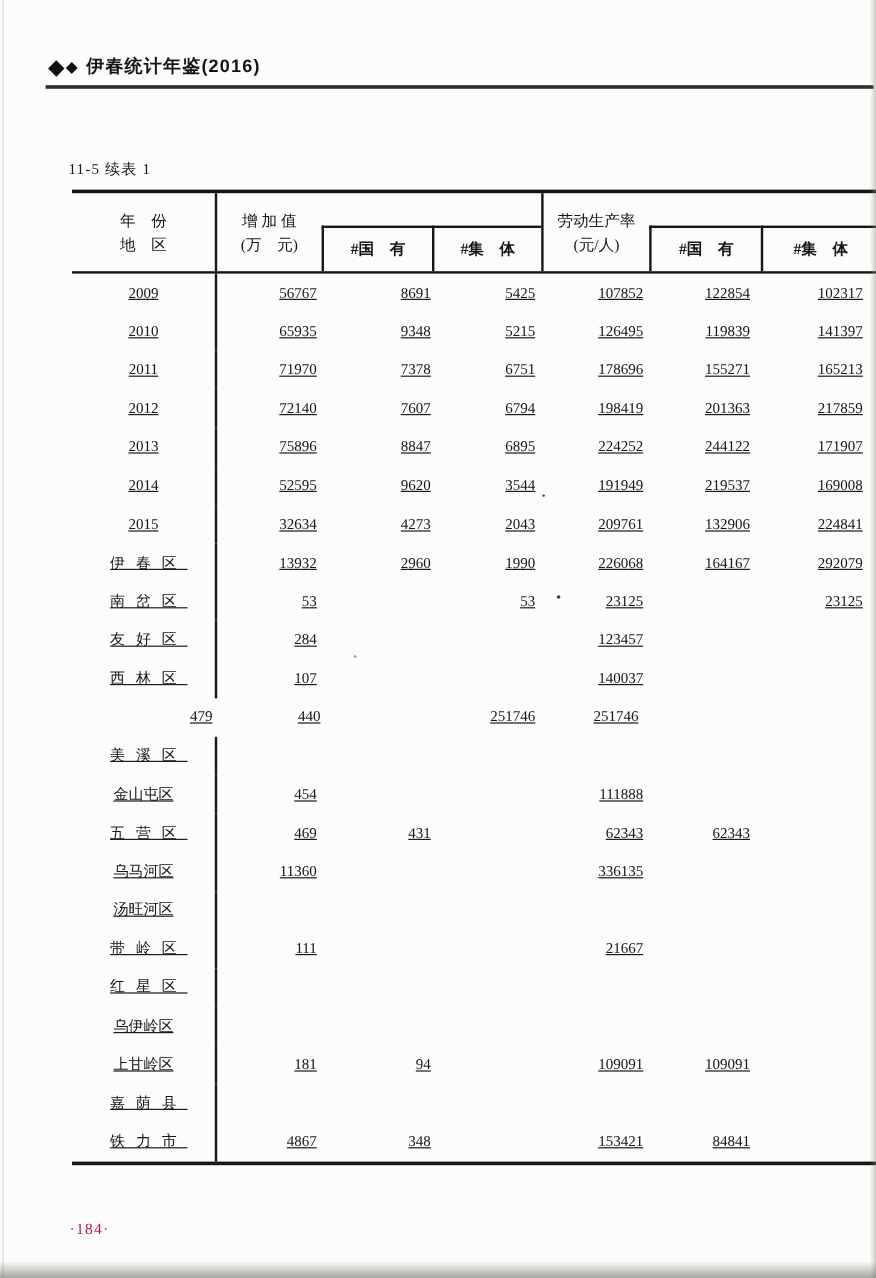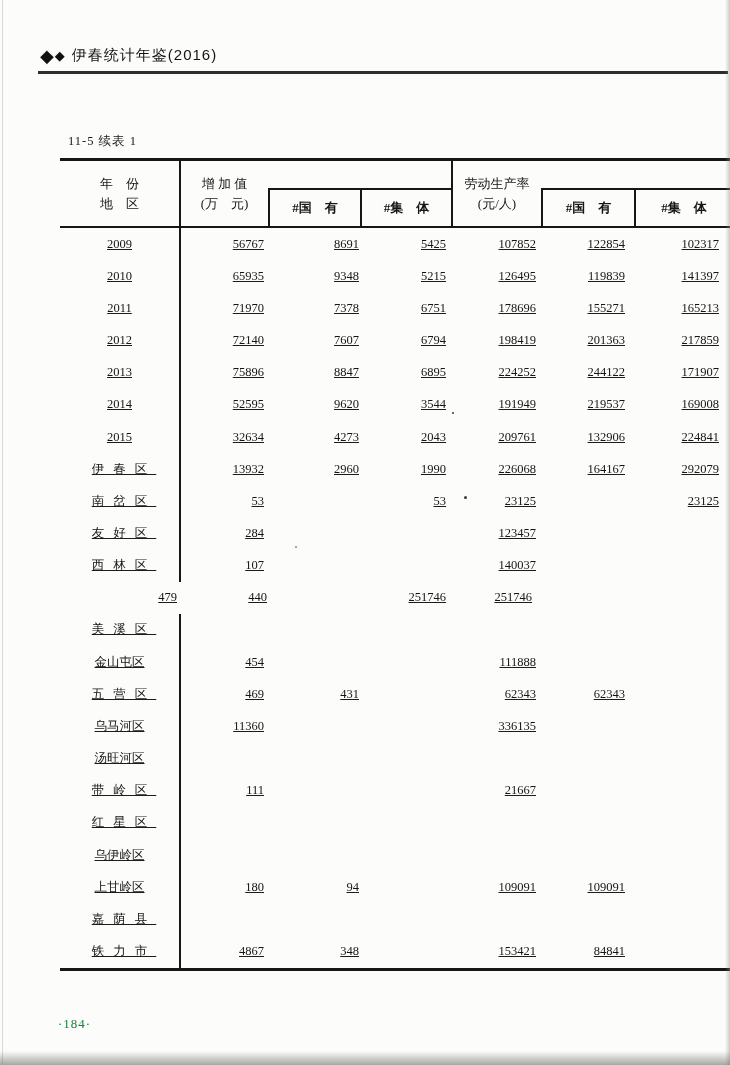--- a/index.html
+++ b/index.html
@@ -15,24 +15,24 @@
   .edge-right  { position:absolute; right:0; top:0; width:5px; height:100%;
                  background:linear-gradient(to right, rgba(150,150,145,0), rgba(140,140,135,0.45)); }
   .edge-bottom { position:absolute; left:0; bottom:0; width:100%; height:14px;
                  background:linear-gradient(to bottom, rgba(150,150,145,0), rgba(110,110,105,0.6)); }
 
   
   .doc-header { position:absolute; left:40px; top:46px; display:flex; align-items:center;
                 font-family:"Liberation Sans","DejaVu Sans",sans-serif; }
   .diamond-lg { font-size:18px; line-height:18px; color:#111; }
   .diamond-sm { font-size:13px; line-height:13px; color:#111; margin-left:1px; margin-right:7px; }
-  .doc-title  { font-size:15px; font-weight:400; letter-spacing:1px; color:#141414; }
+  .doc-title  { font-size:15px; font-weight:700; letter-spacing:1px; color:#141414; }
   .header-rule { position:absolute; left:38px; top:71px; width:690px; height:3px; background:#2e2e2c; }
 
-  .table-caption { position:absolute; left:57px; top:133px; font-size:12.5px; letter-spacing:1px; color:#161616;margin-left:11px; }
+  .table-caption { position:absolute; left:57px; top:133px; font-size:12.5px; letter-spacing:1px; color:#161616; }
 
   
   .stat-table { position:absolute; left:60px; top:158px; width:672px;
                 --cols:121px 87px 92px 91px 90px 93px 98px; }
   .thead { display:grid; grid-template-columns:var(--cols); height:70px;
            border-top:3px solid #161616; border-bottom:2px solid #161616; }
   .hcell { position:relative; display:flex; flex-direction:column; justify-content:center; align-items:center;
            font-size:13px; line-height:20px; color:#161616; }
   .h1 { border-right:2px solid #161616; }
   .h5 { border-left:2px solid #161616; }
@@ -45,21 +45,21 @@
   .c1 { border-right:2px solid #161616; justify-content:center; }
   .num { justify-content:flex-end; font-variant-numeric:lining-nums; }
   .c2 { padding-right:4px; }
   .c3 { padding-right:1px; }
   .c4 { padding-right:5px; }
   .c5 { padding-right:5px; }
   .c6 { padding-right:9px; }
   .c7 { padding-right:13px; }
   .spaced { letter-spacing:9px; margin-right:-9px; }
 
-  .page-number { position:absolute; left:58px; top:1016px; font-size:13px; letter-spacing:1px; color:#15803d; }
+  .page-number { position:absolute; left:58px; top:1016px; font-size:13px; letter-spacing:1px; color:#be185d; }
 
   .speck { position:absolute; background:#3a3a3a; border-radius:50%; }
   .speck-a { left:464px; top:496px; width:3px; height:3px; }
   .speck-b { left:452px; top:412px; width:2px; height:2px; }
   .speck-c { left:295px; top:546px; width:2px; height:2px; background:#8a8a86; }
 </style>
 </head>
 <body>
 
 <div class="page">
@@ -323,21 +323,21 @@
           <div class="cell num c3"></div>
           <div class="cell num c4"></div>
           <div class="cell num c5"></div>
           <div class="cell num c6"></div>
           <div class="cell num c7"></div>
         </div>
         <div class="trow">
           <div class="cell c1">
             <span>上甘岭区</span>
           </div>
-          <div class="cell num c2">180</div>
+          <div class="cell num c2">181</div>
           <div class="cell num c3">94</div>
           <div class="cell num c4"></div>
           <div class="cell num c5">109091</div>
           <div class="cell num c6">109091</div>
           <div class="cell num c7"></div>
         </div>
         <div class="trow">
           <div class="cell c1">
             <span class="spaced">嘉荫县</span>
           </div>

